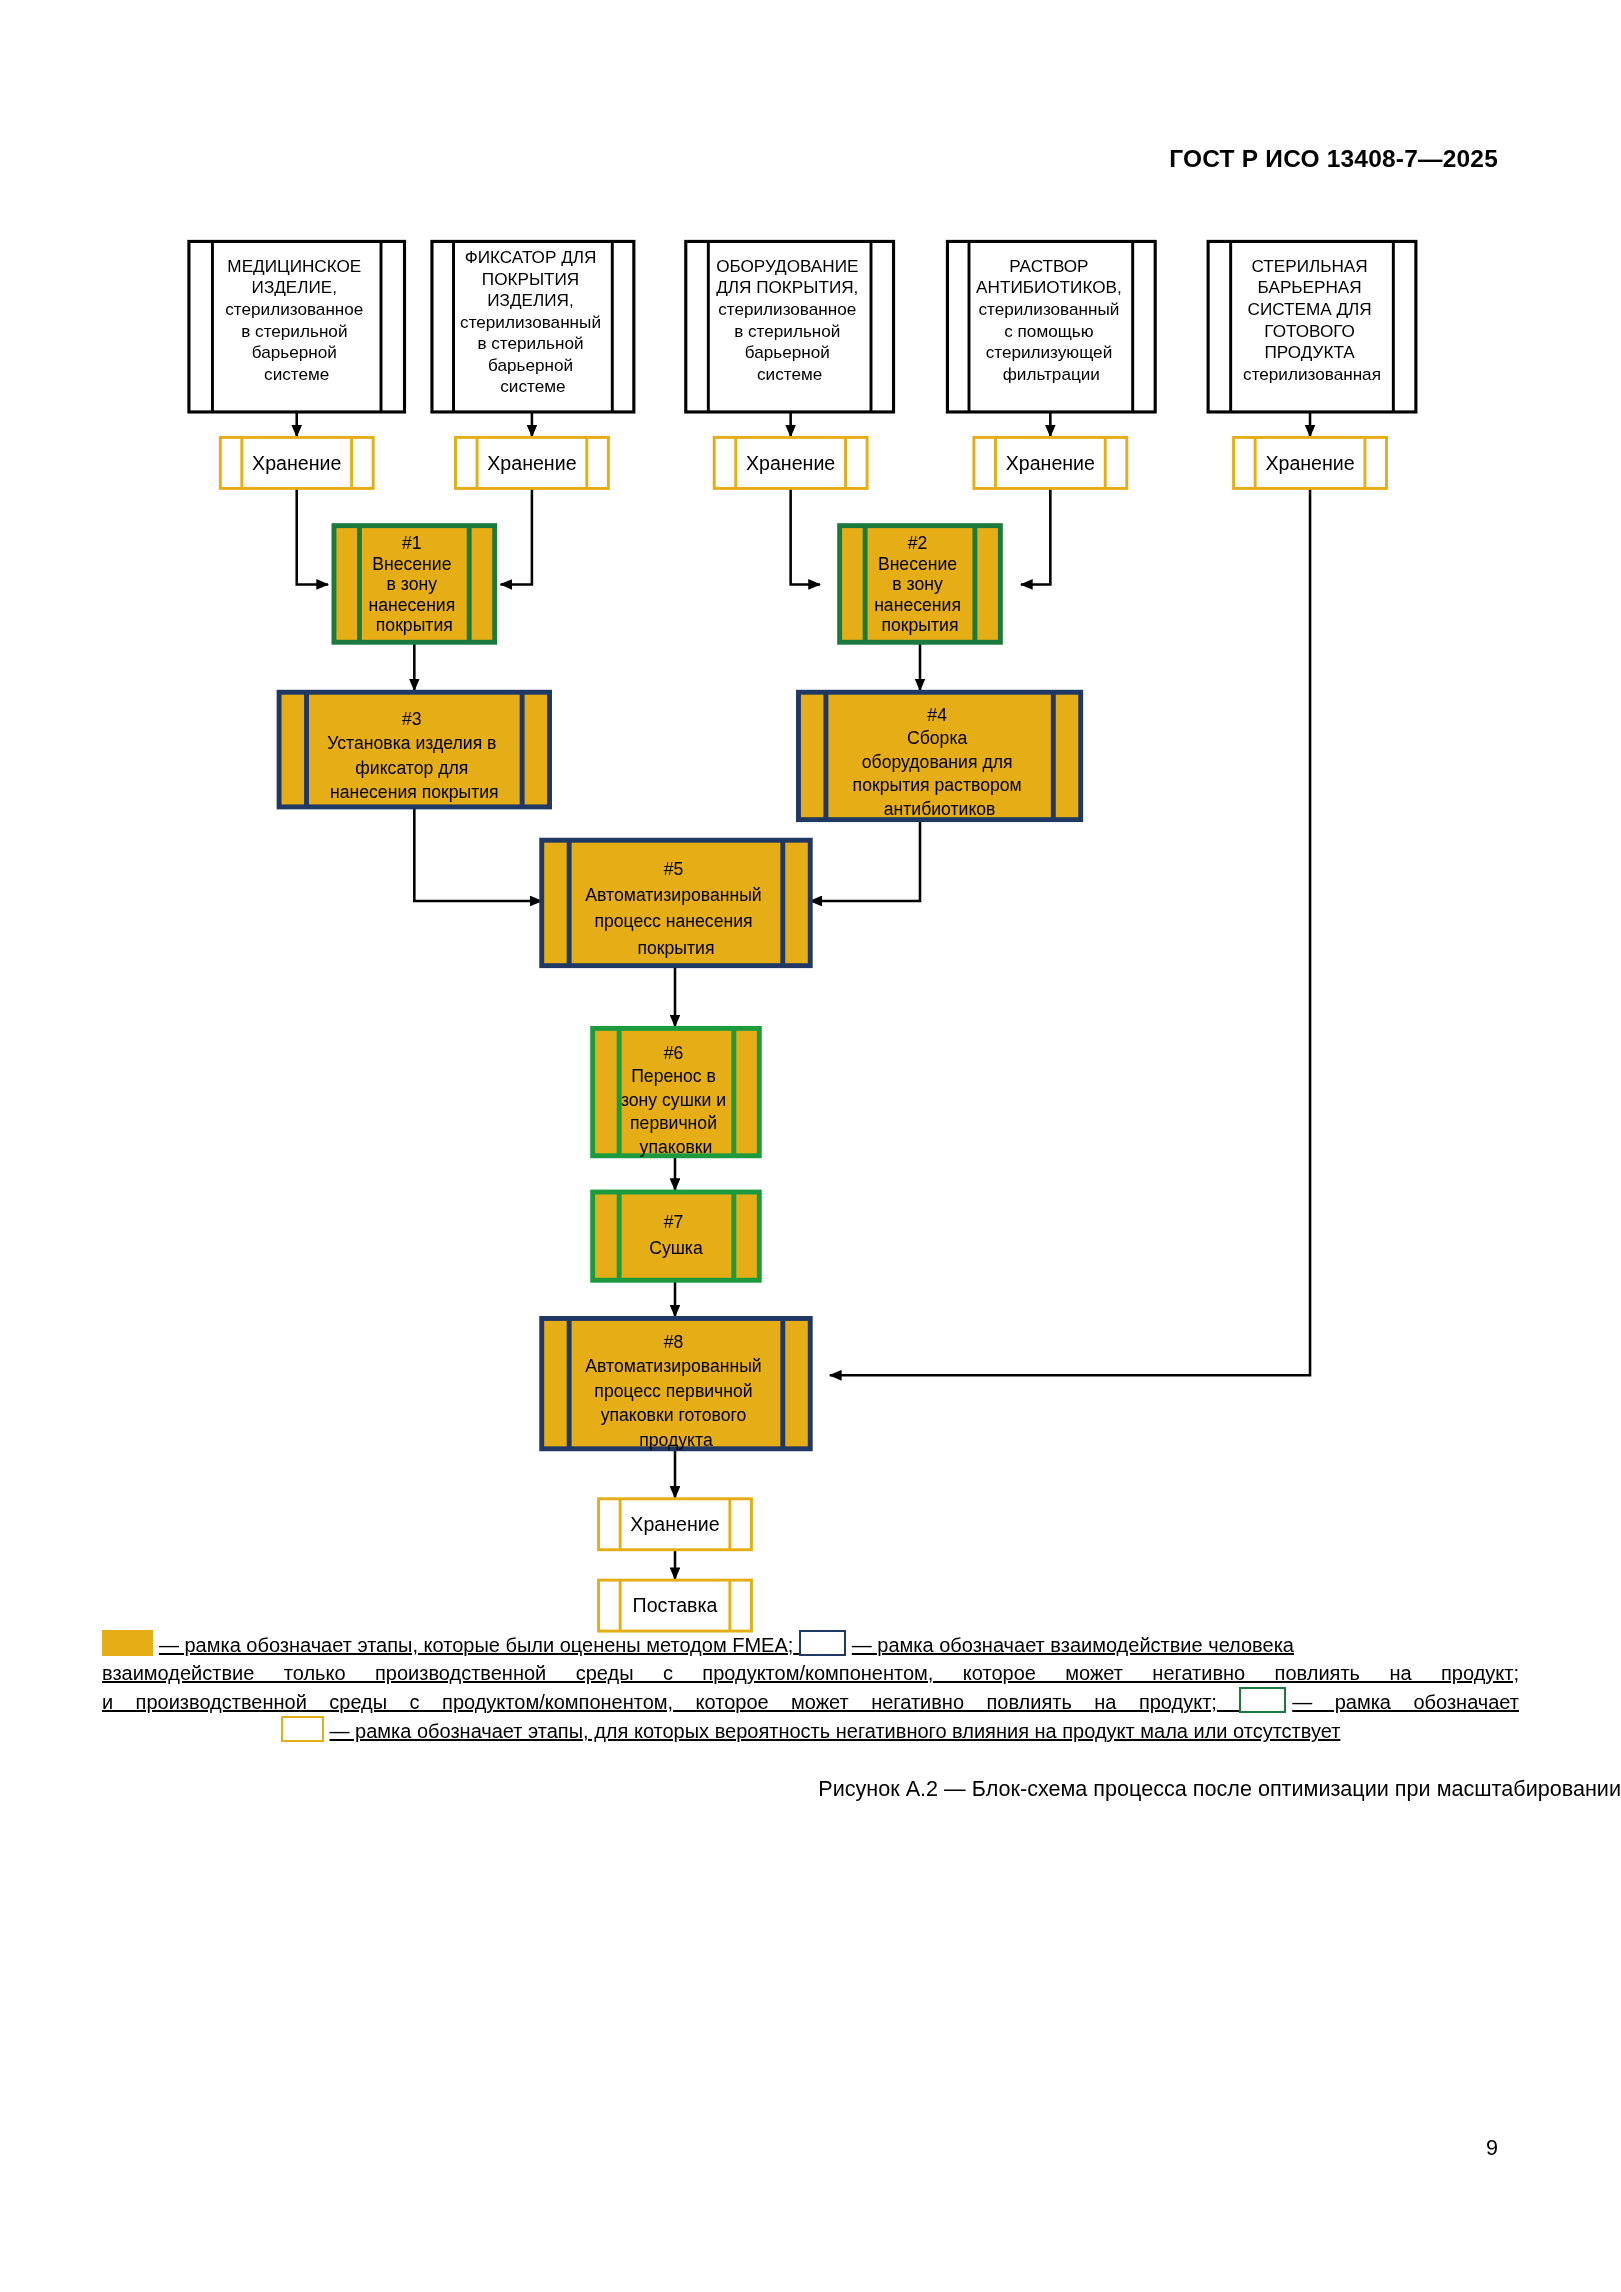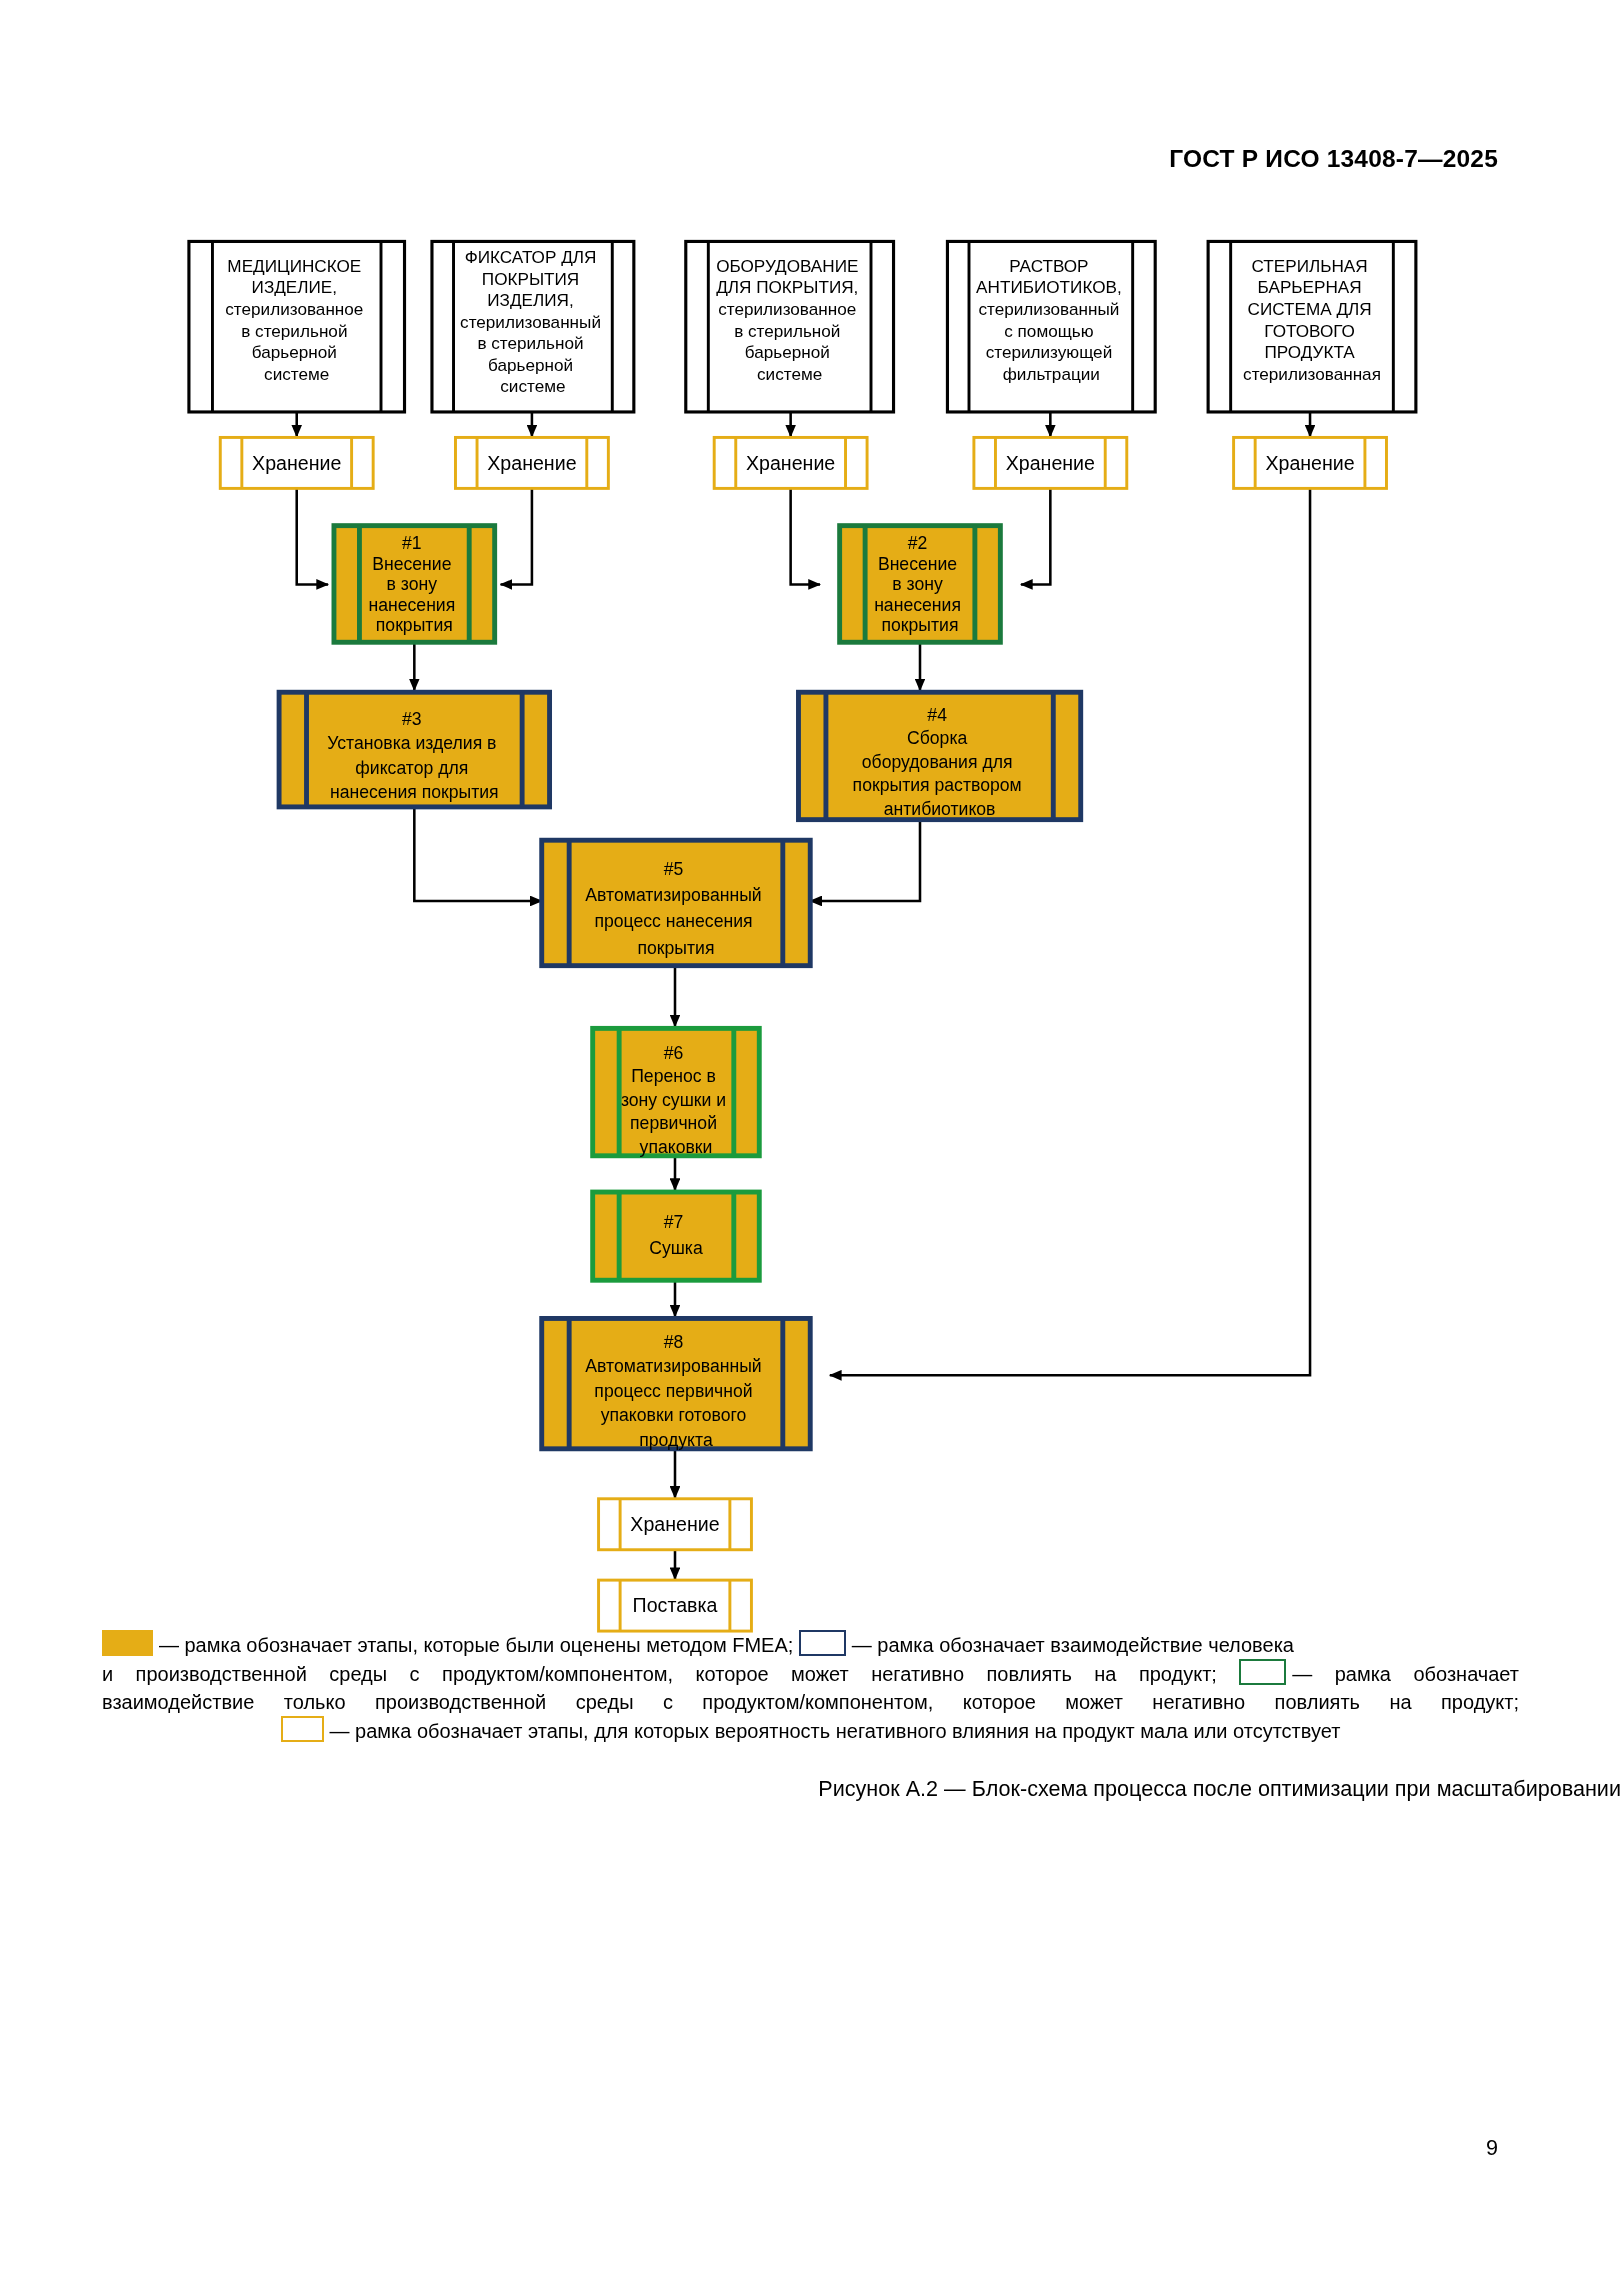--- a/index.html
+++ b/index.html
@@ -47,20 +47,21 @@
     display: block;
   }
   .legend-block {
     position: absolute;
     left: 102px;
     top: 1630px;
     width: 1417px;
     font-size: 20px;
     line-height: 1.42;
     text-align: justify;
+    text-decoration: underline;
   }
   .legend-line { display: block; white-space: normal; }
   .legend-line.l1 { text-align: left; }
   .legend-line.l2 { text-align: justify; text-align-last: justify; }
   .legend-line.l3 { text-align: justify; text-align-last: justify; }
   .legend-line.l4 { text-align: center; }
   .swatch {
     display: inline-block;
     vertical-align: -3.9px;
     margin: 0 5.9px 0 0;
@@ -367,26 +368,26 @@
       </g>
 
     </svg>
   </div>
 
   <div class="legend-block">
     <div class="legend-line l1">
       <span class="swatch sw-filled"></span><span>— рамка обозначает этапы, которые были оценены методом FMEA;</span>
       <span class="swatch sw-blue"></span><span>— рамка обозначает взаимодействие человека</span>
     </div>
+    <div class="legend-line l3">
+      <span>взаимодействие только производственной среды с продуктом/компонентом, которое может негативно повлиять на продукт;</span>
+    </div>
     <div class="legend-line l2">
       <span>и производственной среды с продуктом/компонентом, которое может негативно повлиять на продукт;</span>
       <span class="swatch sw-green"></span><span>— рамка обозначает</span>
-    </div>
-    <div class="legend-line l3">
-      <span>взаимодействие только производственной среды с продуктом/компонентом, которое может негативно повлиять на продукт;</span>
     </div>
     <div class="legend-line l4">
       <span class="swatch sw-orange"></span><span>— рамка обозначает этапы, для которых вероятность негативного влияния на продукт мала или отсутствует</span>
     </div>
   </div>
 
   <div id="figure-caption">Рисунок А.2 — Блок-схема процесса после оптимизации при масштабировании</div>
 
   <div id="page-number">9</div>
 

